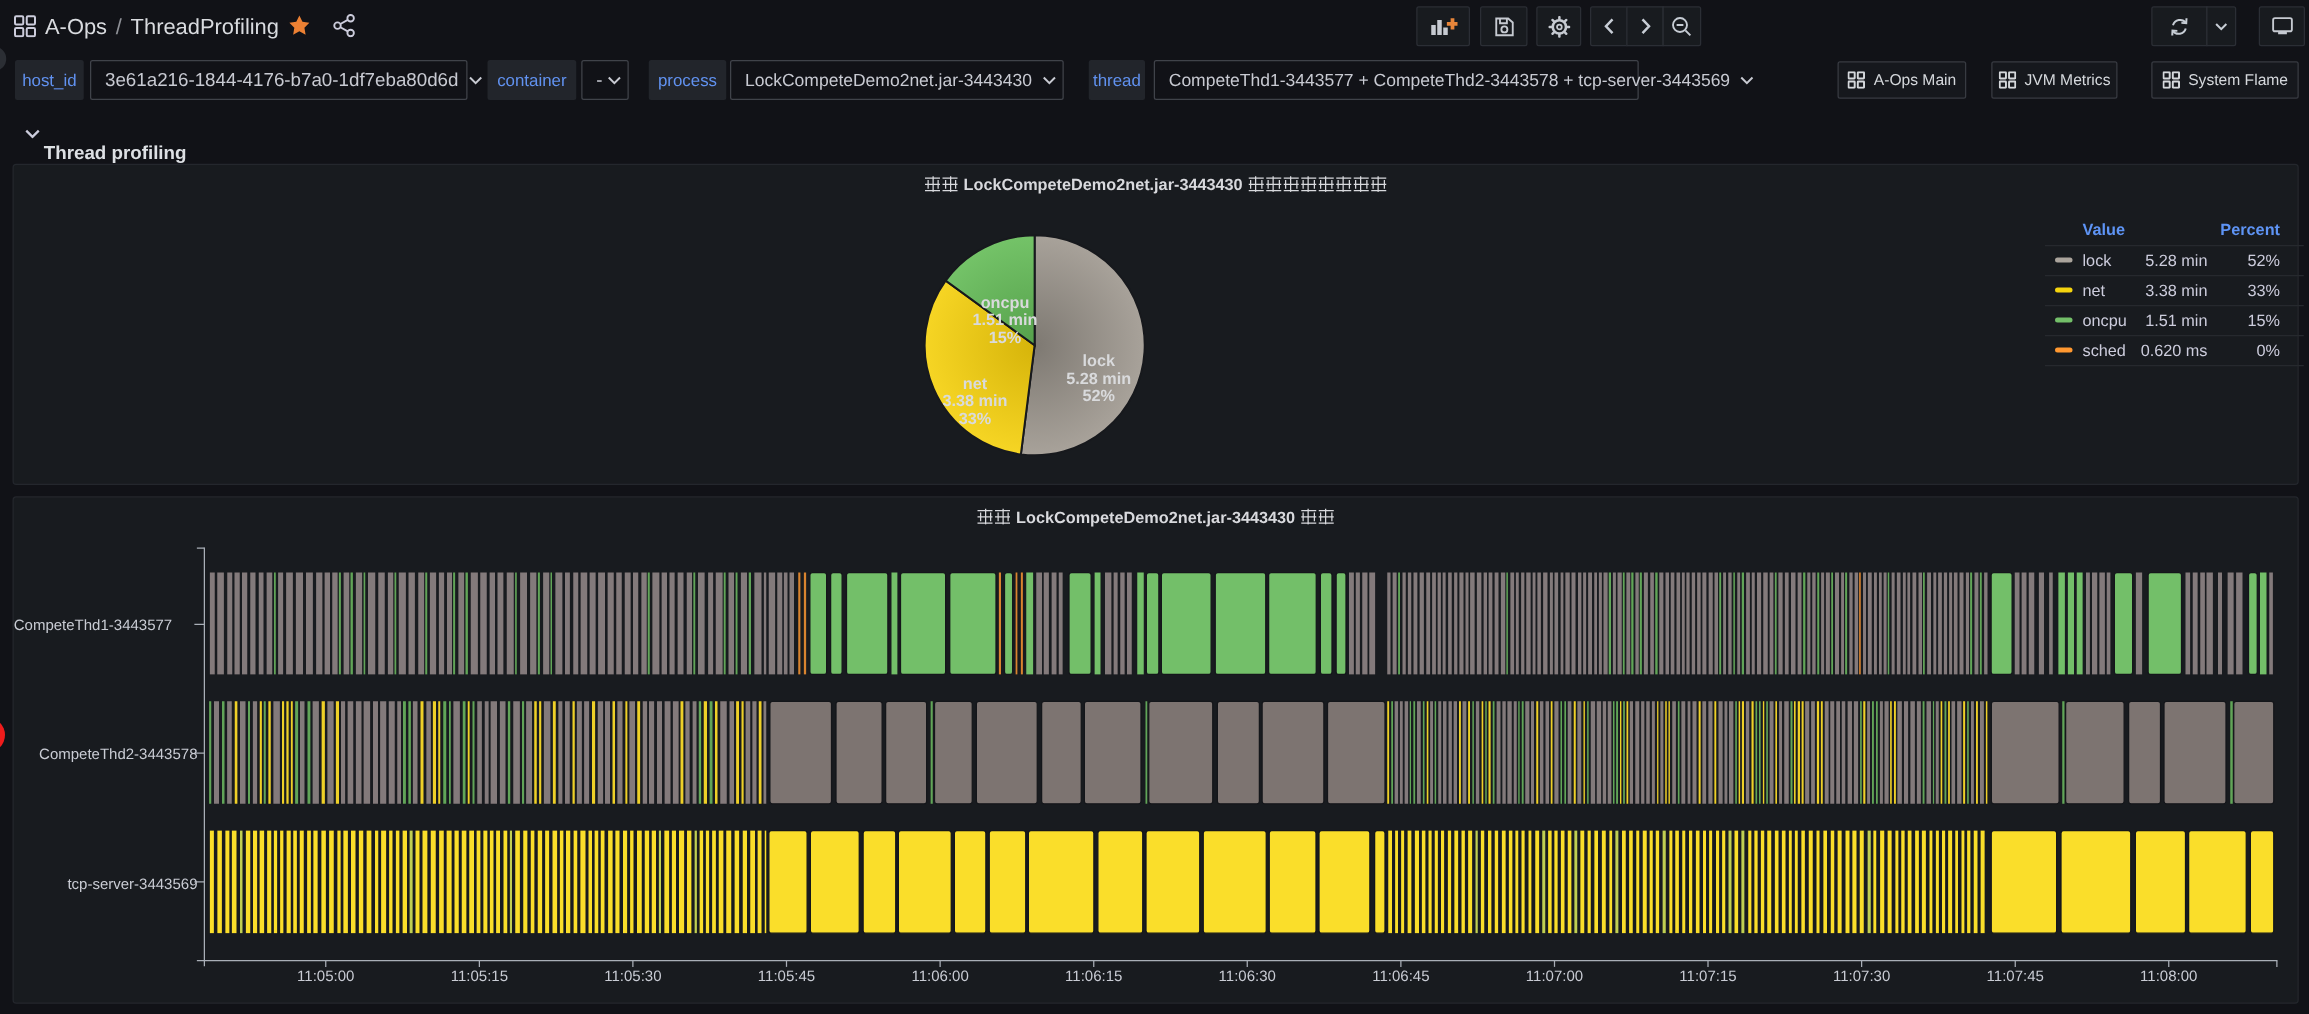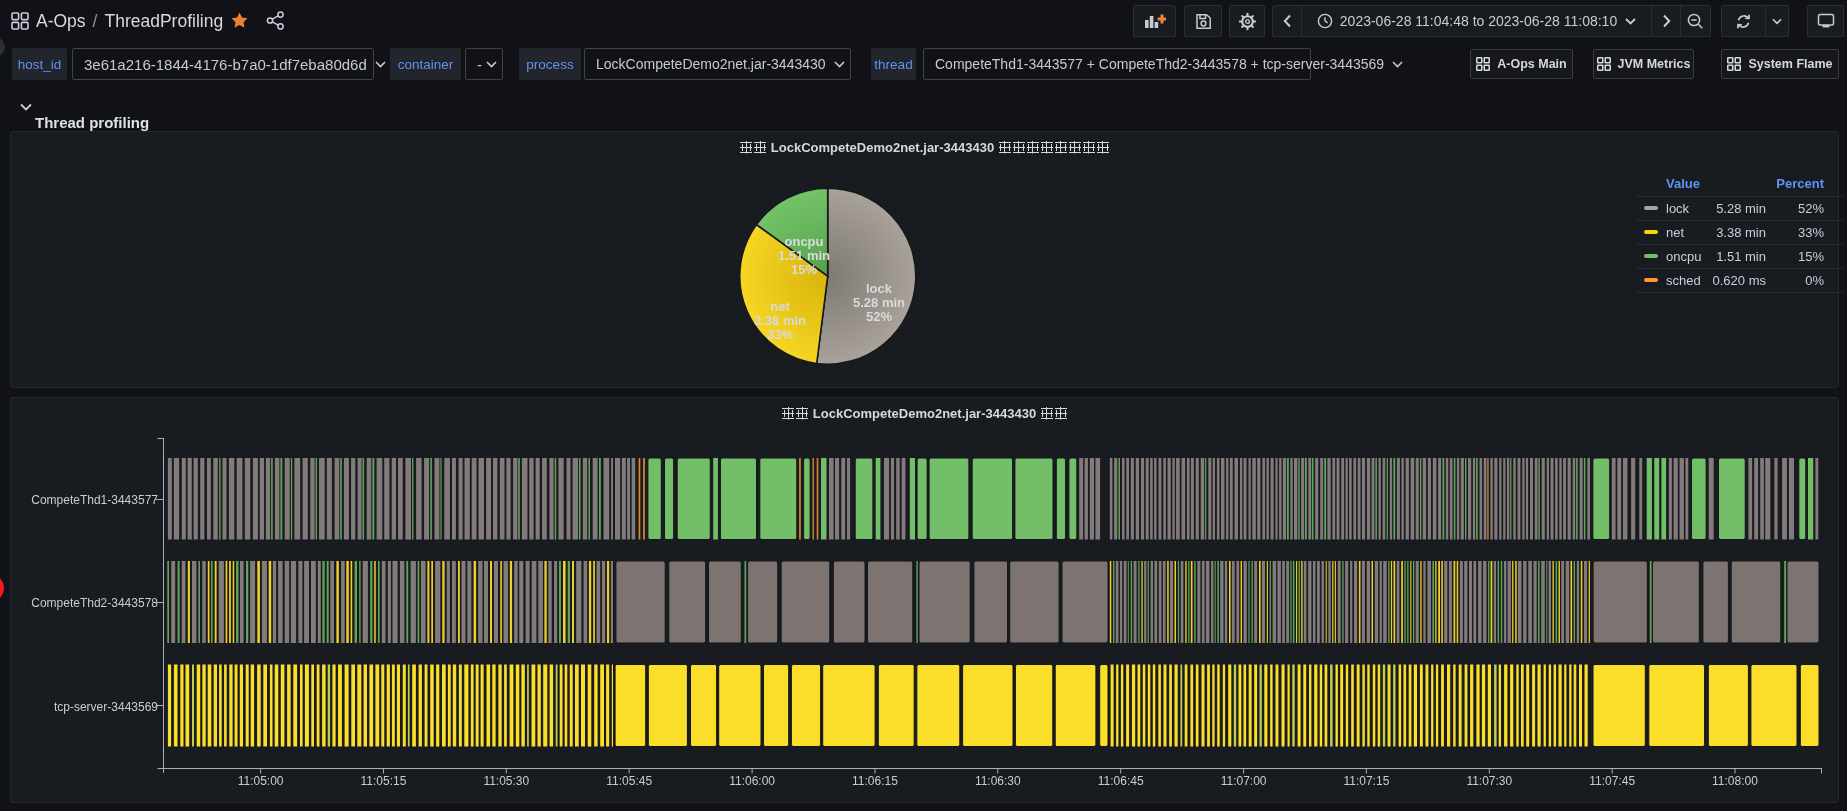--- a/index.html
+++ b/index.html
@@ -27,21 +27,21 @@
 .tgroup > div:first-child { margin-left:0; border-radius:2px 0 0 2px; }
 .tgroup > div:last-child { border-radius:0 2px 2px 0; }
 .timetext { color:#c7cdd5; font-size:14px; font-weight:500; padding:0 8px 0 7px; }
 
 .chip { position:absolute; top:48px; height:32px; background:#22252b; border-radius:2px;
   display:flex; align-items:center; justify-content:center; color:#6192f0; font-size:13.5px; font-weight:500; }
 .vbox { position:absolute; top:48px; height:32px; background:#111217; border:1px solid #40434a; border-radius:2px;
   display:flex; align-items:center; color:#c8cad2; font-size:15px; padding:0 9px 0 11px; white-space:nowrap; }
 .vbox .chev { margin-left:8px; flex-shrink:0; }
 .dashbtn { position:absolute; top:49px; height:30px; background:#16181d; border:1px solid #383b42; border-radius:2px;
-  display:flex; align-items:center; justify-content:center; gap:7px; color:#d5d8dc; font-size:12.5px; font-weight:bold; }
+  display:flex; align-items:center; justify-content:center; gap:7px; color:#d5d8dc; font-size:12.5px; font-weight:normal; }
 
 .leg { position:absolute; font-size:13px; color:#ccccdc; }
 .legrow { position:absolute; height:24px; display:flex; align-items:center; }
 .legline { position:absolute; left:1635px; width:207px; height:1px; background:#26292e; }
 .swatch { width:14px; height:4px; border-radius:2px; margin-right:8px; }
 </style>
 </head>
 <body>
 
 <div class="nav">
@@ -91,30 +91,20 @@
         <rect x="8.5" y="0.8" width="2" height="3.6" rx="0.8" transform="rotate(315 9.5 9.5)"></rect>
       </g>
       <circle cx="9.5" cy="9.5" r="5.3" fill="none" stroke="#c6cad1" stroke-width="2.1"></circle>
       <circle cx="9.5" cy="9.5" r="1.9" fill="none" stroke="#c6cad1" stroke-width="1.4"></circle>
     </svg>
   </div>
   <div class="tgroup" style="left:1272px">
     <div style="width:30px">
       <svg width="9" height="14" viewBox="0 0 9 14" fill="none" stroke="#c7cdd5" stroke-width="2">
           <path d="M7 1.5L1.8 7 7 12.5"></path>
-        </svg>
-    </div>
-    <div style="width:351px">
-      <svg width="16" height="16" viewBox="0 0 16 16" fill="none" stroke="#c7cdd5" stroke-width="1.4">
-        <circle cx="8" cy="8" r="6.6"></circle>
-          <path d="M8 4.2V8l2.6 1.8"></path>
-      </svg>
-      <span class="timetext">2023-06-28 11:04:48 to 2023-06-28 11:08:10</span>
-      <svg width="11" height="7" viewBox="0 0 11 7" fill="none" stroke="#c7cdd5" stroke-width="1.8">
-          <path d="M1 1l4.5 4.5L10 1"></path>
         </svg>
     </div>
     <div style="width:30px">
       <svg width="9" height="14" viewBox="0 0 9 14" fill="none" stroke="#c7cdd5" stroke-width="2">
           <path d="M2 1.5L7.2 7 2 12.5"></path>
         </svg>
     </div>
     <div style="width:31px">
       <svg width="17" height="17" viewBox="0 0 17 17" fill="none" stroke="#c7cdd5" stroke-width="1.5">
         <circle cx="7" cy="7" r="5.6"></circle>
@@ -970,16 +960,16 @@
 <text x="741.1" y="387" text-anchor="middle" font-size="12" fill="#c9ccd4">11:06:00</text>
 <text x="864.0" y="387" text-anchor="middle" font-size="12" fill="#c9ccd4">11:06:15</text>
 <text x="986.8" y="387" text-anchor="middle" font-size="12" fill="#c9ccd4">11:06:30</text>
 <text x="1109.7" y="387" text-anchor="middle" font-size="12" fill="#c9ccd4">11:06:45</text>
 <text x="1232.6" y="387" text-anchor="middle" font-size="12" fill="#c9ccd4">11:07:00</text>
 <text x="1355.4" y="387" text-anchor="middle" font-size="12" fill="#c9ccd4">11:07:15</text>
 <text x="1478.3" y="387" text-anchor="middle" font-size="12" fill="#c9ccd4">11:07:30</text>
 <text x="1601.2" y="387" text-anchor="middle" font-size="12" fill="#c9ccd4">11:07:45</text>
 <text x="1724.0" y="387" text-anchor="middle" font-size="12" fill="#c9ccd4">11:08:00</text>
   </svg>
-  <div class="abs" style="left:0px;top:95px;width:147px;text-align:right;font-size:12px;color:#c9ccd4">CompeteThd1-3443577</div>
+  <div class="abs" style="left:0px;top:95px;width:147px;text-align:left;font-size:12px;color:#c9ccd4">CompeteThd1-3443577</div>
   <div class="abs" style="left:0px;top:198px;width:147px;text-align:right;font-size:12px;color:#c9ccd4">CompeteThd2-3443578</div>
   <div class="abs" style="left:0px;top:301.5px;width:147px;text-align:right;font-size:12px;color:#c9ccd4">tcp-server-3443569</div>
 </div>
 
 </body></html>

